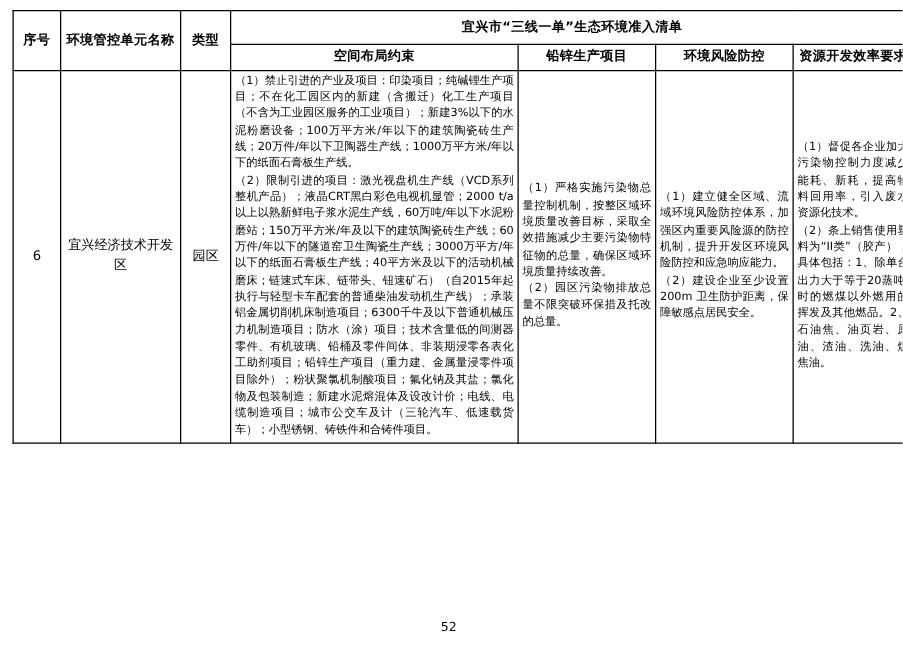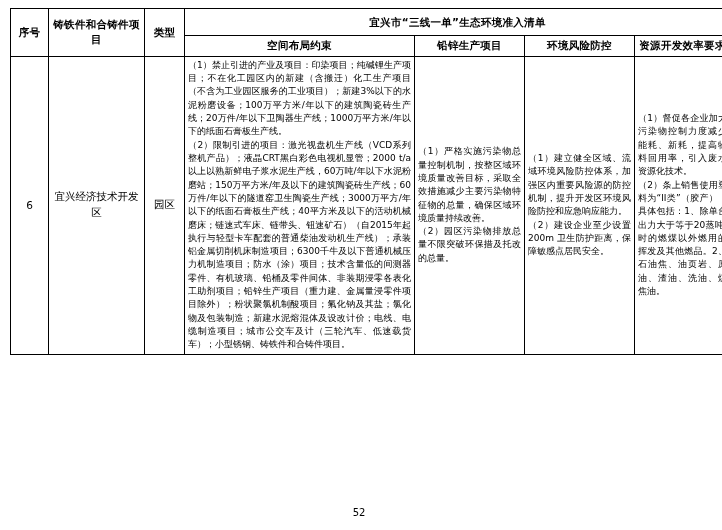--- a/index.html
+++ b/index.html
@@ -74,21 +74,21 @@
     vertical-align: middle;
     line-height: 1.5;
   }
   td.vmid-body {
     vertical-align: middle;
   }
   .page-number {
     position: absolute;
     left: 0;
     right: 0;
-    bottom: 12px;
+    bottom: 22px;
     text-align: center;
     font-size: 10px;
     color: #000000;
   }
 </style>
 </head>
 <body>
 
 <div class="page">
 
@@ -98,21 +98,21 @@
       <col class="col-name">
       <col class="col-type">
       <col class="col-space">
       <col class="col-poll">
       <col class="col-risk">
       <col class="col-res">
     </colgroup>
     <thead>
       <tr>
         <th class="hdr-cell" rowspan="2">序号</th>
-        <th class="hdr-cell" rowspan="2">铸铁件和合铸件项目</th>
+        <th class="hdr-cell" rowspan="2">环境管控单元名称</th>
         <th class="hdr-cell" rowspan="2">类型</th>
         <th class="hdr-group" colspan="4">宜兴市“三线一单”生态环境准入清单</th>
       </tr>
       <tr>
         <th class="hdr-cell">空间布局约束</th>
         <th class="hdr-cell">铅锌生产项目</th>
         <th class="hdr-cell">环境风险防控</th>
         <th class="hdr-cell">资源开发效率要求</th>
       </tr>
     </thead>

